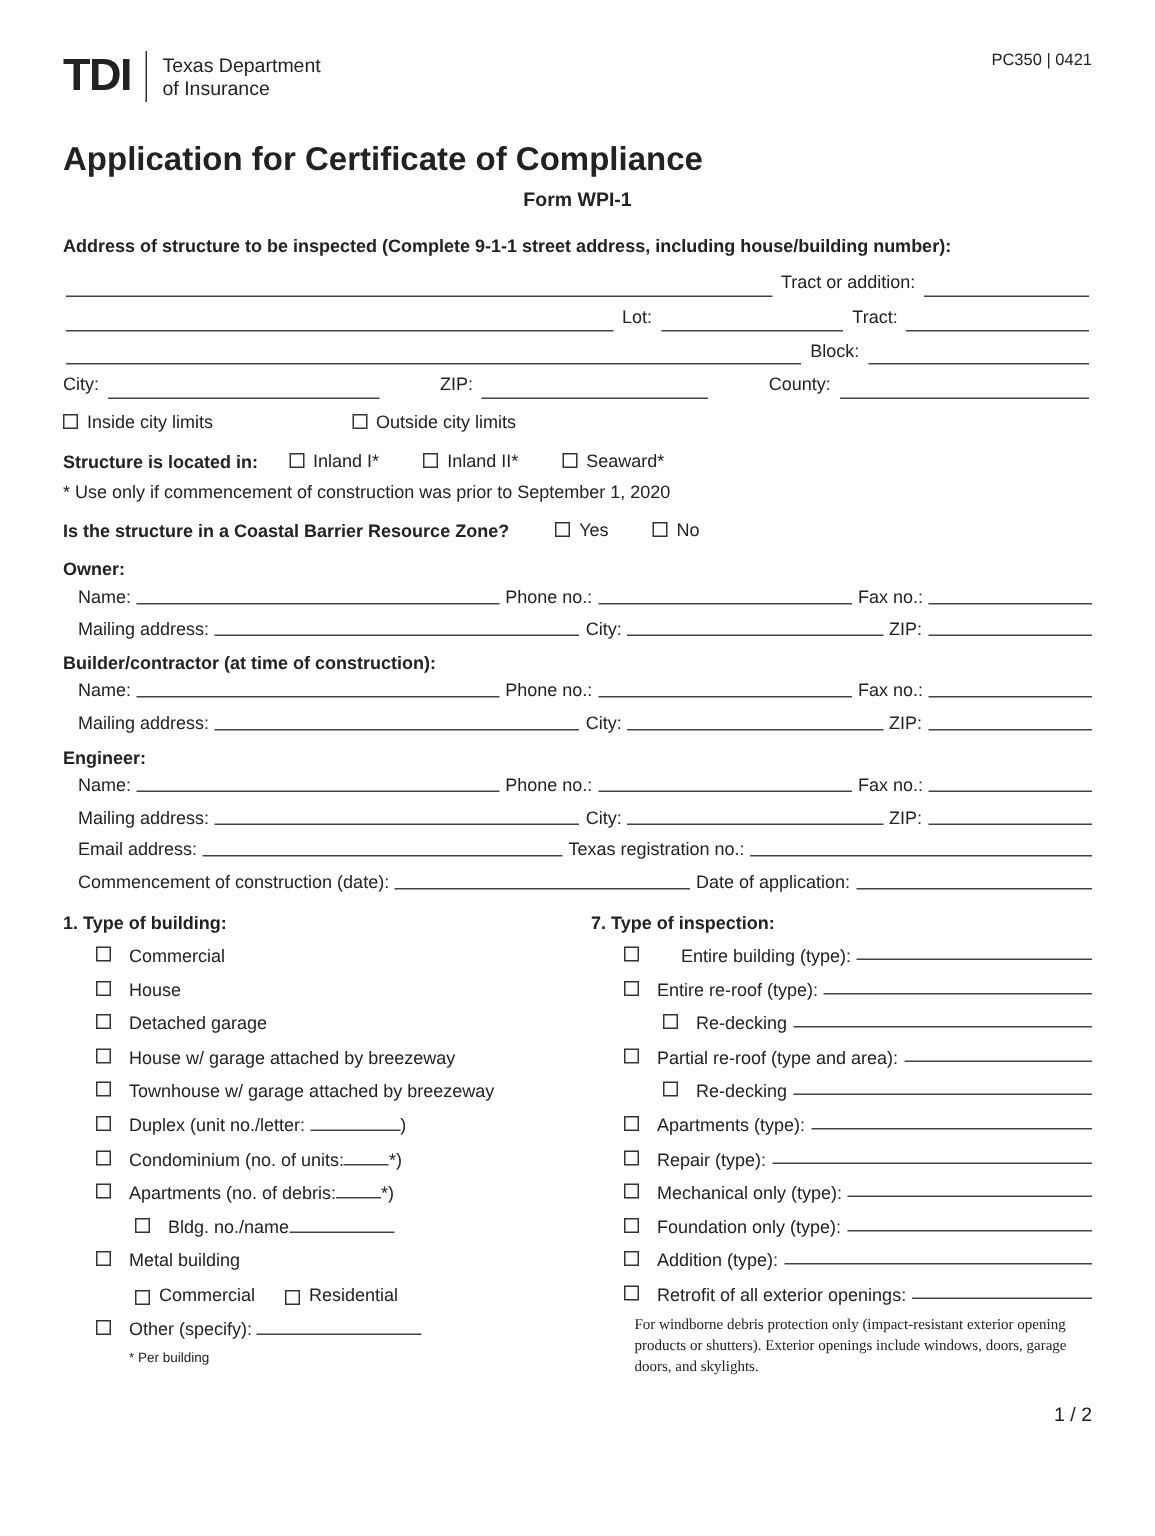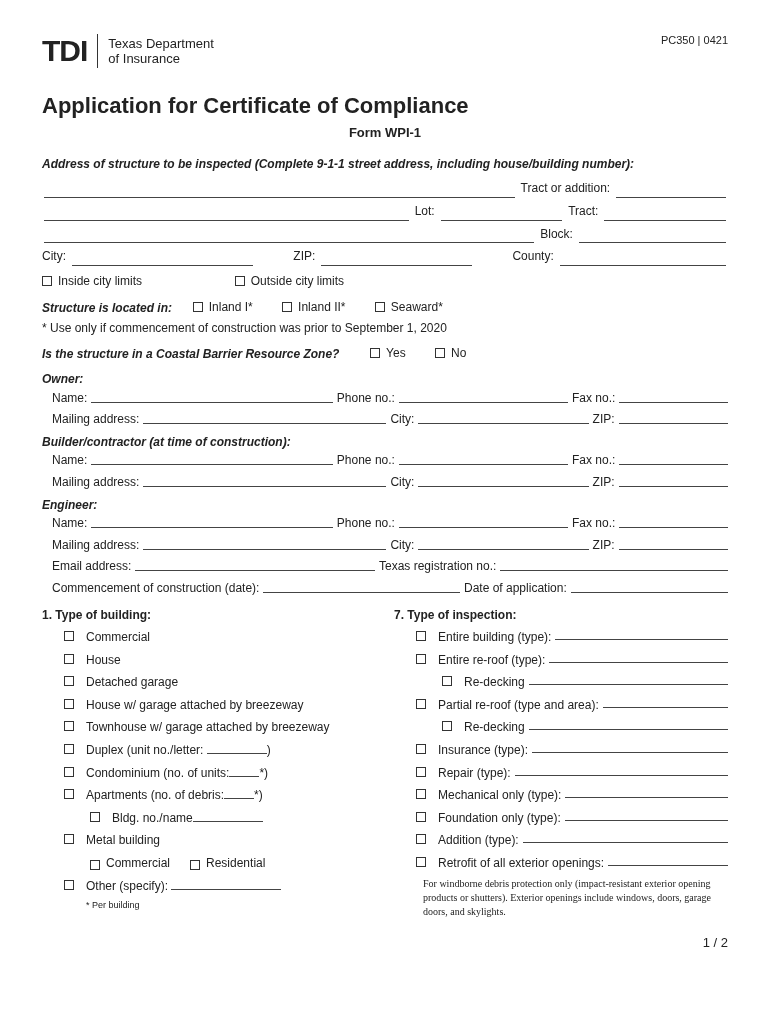--- a/index.html
+++ b/index.html
@@ -13,21 +13,21 @@
     line-height: 1.55;
   }
   .header-row { display: flex; justify-content: space-between; align-items: flex-start; margin-bottom: 14px; }
   .logo-block { display: flex; align-items: center; gap: 10px; }
   .logo-mark { font-weight: 900; font-size: 30px; letter-spacing: -1px; }
   .logo-sep { width: 1px; height: 34px; background: #333; }
   .logo-text { font-size: 13px; line-height: 1.2; }
   .form-code { font-size: 11px; margin-top: 4px; }
   .title { font-size: 22px; font-weight: bold; margin-top: 6px; }
   .subtitle { text-align: center; font-size: 13px; font-weight: bold; margin-bottom: 12px; }
-  .bold { font-weight: bold; font-style: italic; }
+  .bold { font-weight: bold; }
   .line { flex: 1; border-bottom: 1px solid #444; margin: 0 2px; height: 14px; display: inline-block; }
   .short { min-width: 60px; }
   .row { display: flex; align-items: flex-end; gap: 4px; margin-bottom: 4px; }
   .addr-block { margin-bottom: 6px; }
   .chk { display: inline-block; width: 10px; height: 10px; border: 1px solid #333; margin-right: 6px; vertical-align: middle; }
   .inline-opt { display: inline-flex; align-items: center; margin-right: 26px; }
   .contact-row { display: flex; gap: 4px; margin-left: 10px; margin-bottom: 3px; }
   .contact-row .lbl { white-space: nowrap; }
   .contact-row .fill { flex: 1; border-bottom: 1px solid #444; height: 14px; }
   .cols { display: flex; gap: 18px; margin-top: 8px; }
@@ -258,21 +258,21 @@
         <span class="chk"></span>
         <span><span>Other (specify):</span> <span class="fill-inline" style="width:110px"></span></span>
       </div>
     <div class="per-building">* Per building</div>
   </div>
 
   <div class="col">
     <div class="q-heading">7.  Type of inspection:</div>
     <div class="list-item">
         <span class="chk"></span>
-        <span style="flex:1;display:flex;">
+        <span style="flex:1;display:flex;margin-left:16px;">
           <span>Entire building (type):</span> 
           <span class="fill-inline" style="flex:1;margin-left:4px;"></span>
         </span>
       </div>
     <div class="list-item">
         <span class="chk"></span>
         <span style="flex:1;display:flex;justify-content:center;">
           <span>Entire re-roof (type):</span>
           <span class="fill-inline" style="flex:1;margin-left:4px;"></span>
         </span>
@@ -294,21 +294,21 @@
     <div class="list-item sub-item">
         <span class="chk"></span>
         <span style="flex:1;display:flex;">
           <span>Re-decking</span> 
           <span class="fill-inline" style="flex:1;margin-left:4px;"></span>
         </span>
       </div>
     <div class="list-item">
         <span class="chk"></span>
         <span style="flex:1;display:flex;">
-          <span>Insurance (type):</span> 
+          <span>Apartments (type):</span> 
           <span class="fill-inline" style="flex:1;margin-left:4px;"></span>
         </span>
       </div>
     <div class="list-item">
         <span class="chk"></span>
         <span style="flex:1;display:flex;">
           <span>Repair (type):</span> 
           <span class="fill-inline" style="flex:1;margin-left:4px;"></span>
         </span>
       </div>

